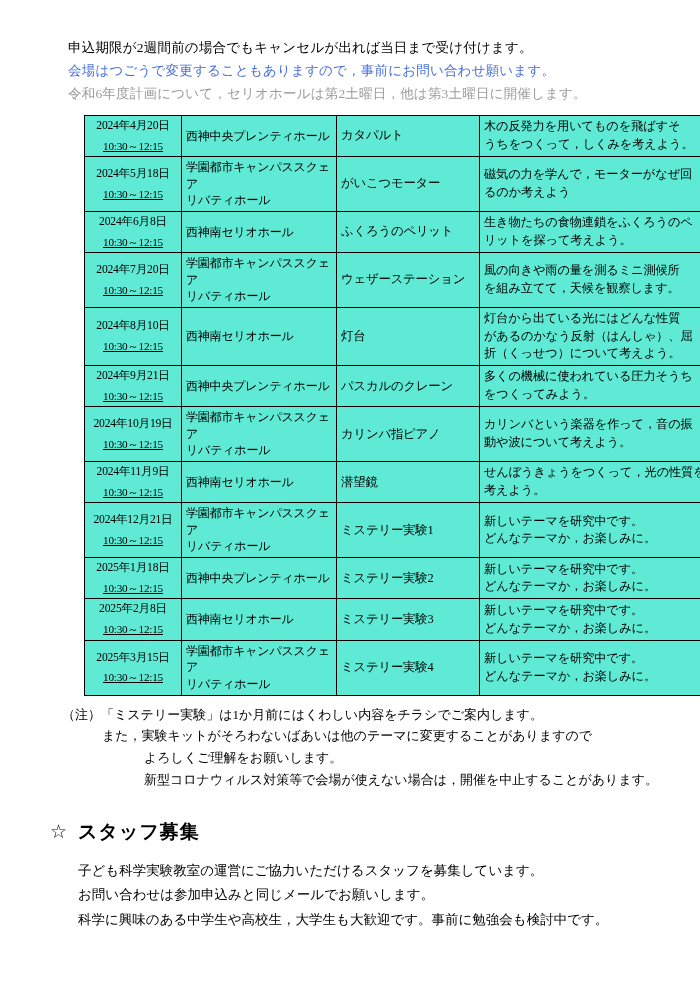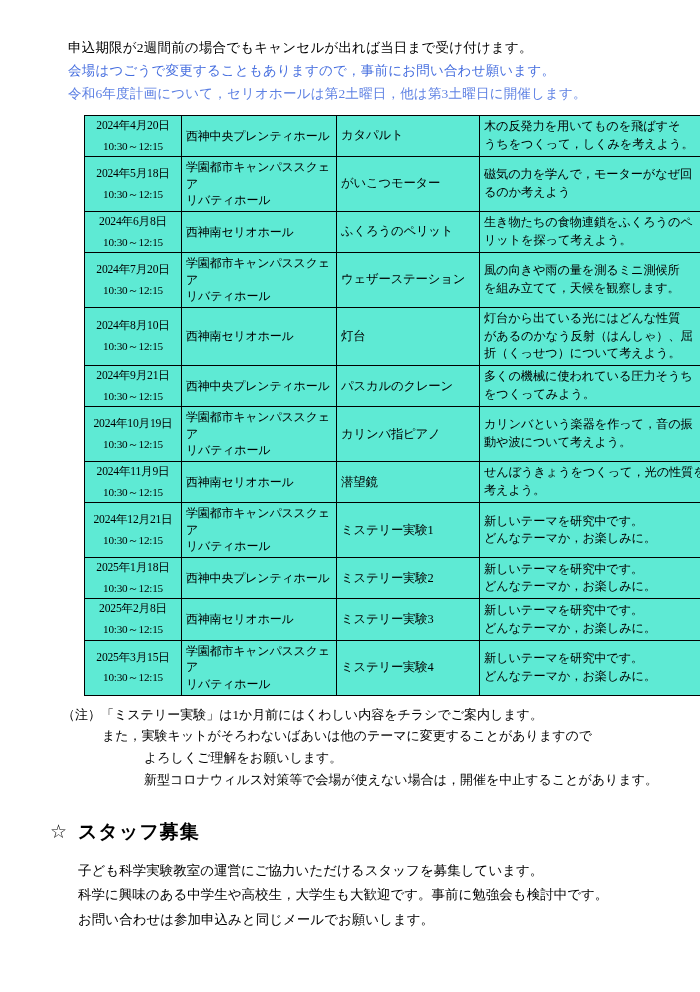--- a/index.html
+++ b/index.html
@@ -30,21 +30,21 @@
     font-size: 13.5px;
     line-height: 1.72;
     letter-spacing: 0.2px;
     white-space: nowrap;
   }
   .intro-line.faded {
     color: #1d4ed8;
     opacity: 0.82;
   }
   .intro-line.faded2 {
-    color: #1d4ed8;
+    color: #737373;
     opacity: 0.72;
   }
 
   table.schedule {
     border-collapse: collapse;
     table-layout: fixed;
     margin: 9px 0 0 84px;
     width: 592px;
     background: #5eead4;
   }
@@ -76,20 +76,21 @@
     display: block;
     text-align: center;
   }
   .date-time {
     font-size: 11.2px;
     white-space: nowrap;
     display: block;
     text-align: center;
     margin-top: 5px;
     letter-spacing: -0.2px;
+    text-decoration: underline;
   }
   .place-text {
     font-size: 12px;
     letter-spacing: -0.2px;
     display: block;
   }
   .theme-text {
     font-size: 12.4px;
     letter-spacing: -0.2px;
   }
@@ -363,17 +364,17 @@
     <div class="note-line note-indent3">よろしくご理解をお願いします。</div>
     <div class="note-line note-indent3">新型コロナウィルス対策等で会場が使えない場合は，開催を中止することがあります。</div>
   </div>
 
   <div class="section-head">
     <span class="star">☆</span><span>スタッフ募集</span>
   </div>
 
   <div class="staff-body">
     <div class="staff-line">子ども科学実験教室の運営にご協力いただけるスタッフを募集しています。</div>
+    <div class="staff-line">お問い合わせは参加申込みと同じメールでお願いします。</div>
     <div class="staff-line">科学に興味のある中学生や高校生，大学生も大歓迎です。事前に勉強会も検討中です。</div>
-    <div class="staff-line">お問い合わせは参加申込みと同じメールでお願いします。</div>
   </div>
 
 </div>
 
 </body></html>

